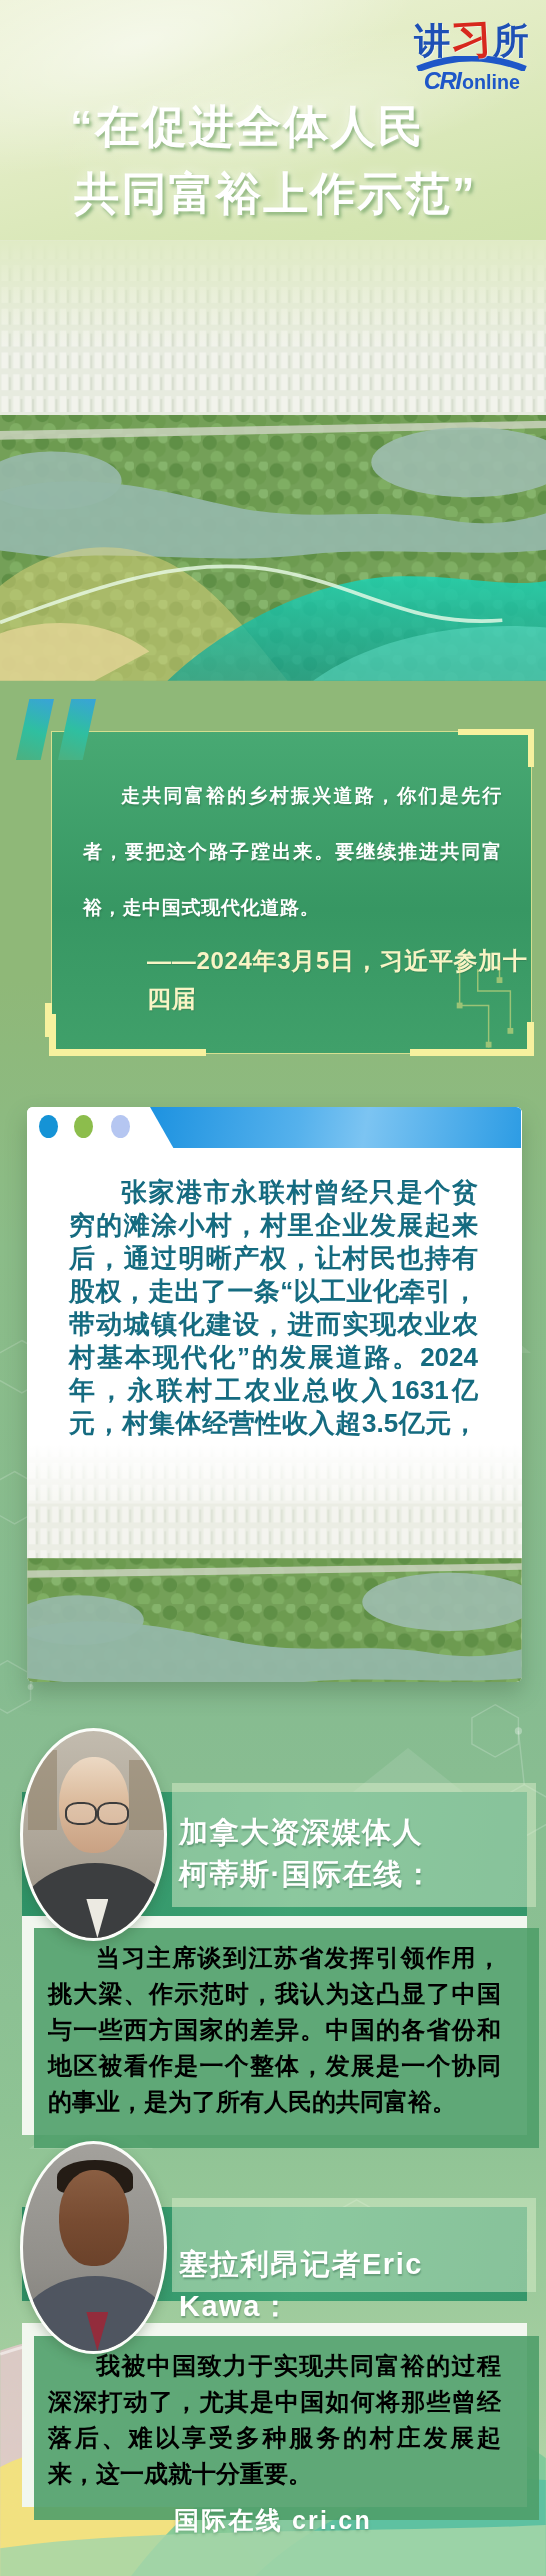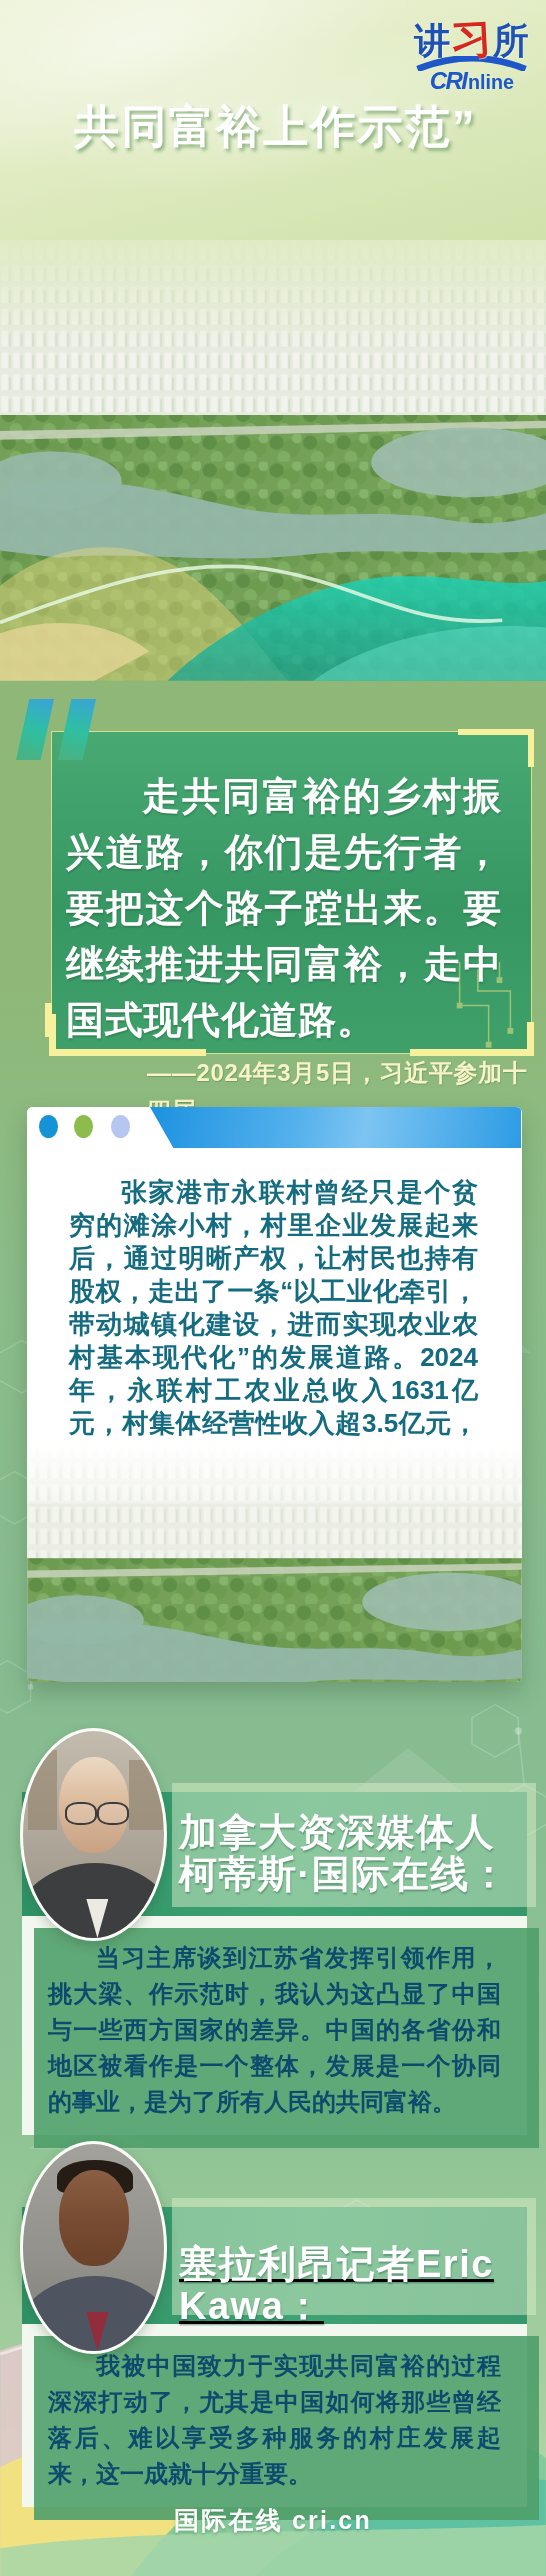--- a/index.html
+++ b/index.html
@@ -43,21 +43,21 @@
   .quote-box{position:absolute;left:51px;top:731px;width:481px;height:323px;z-index:3;
       background:linear-gradient(180deg,#48a973 0%,#379763 55%,#40a06a 100%);
       border:1.5px solid rgba(240,234,150,.85);box-sizing:border-box;}
   .corner{position:absolute;z-index:4;}
   .ctr{right:-2.9px;top:-2.9px;width:70px;height:32px;border-top:6.6px solid #f7f19e;border-right:6.6px solid #f7f19e;}
   .cbl{left:-2.9px;bottom:-2.9px;width:157px;height:7.3px;background:#f7f19e;}
   .cbl2{left:-2.9px;bottom:-2.9px;width:7.3px;height:42px;background:#f7f19e;}
   .cbr{right:-2.9px;bottom:-2.9px;width:124px;height:7.3px;background:#f7f19e;}
   .cbr2{right:-2.9px;bottom:-2.9px;width:7.3px;height:34px;background:#f7f19e;}
   .cnl{left:-6.6px;top:271px;width:6.6px;height:34px;background:#f7f19e;}
-  .quote-text{padding:36px 29px 0 14px;color:#ffffff;font-weight:900;font-size:38px;
+  .quote-text{padding:36px 29px 0 31px;color:#ffffff;font-weight:900;font-size:19px;
       line-height:56px;letter-spacing:0.7px;text-align:justify;text-indent:2em;
       text-shadow:0.7px 1.5px 1.5px rgba(40,90,60,.35);}
   .attr{color:#f9f4c5;font-weight:700;font-size:24px;line-height:38px;letter-spacing:0.7px;
       text-shadow:0.7px 0.7px 0.7px rgba(40,90,60,.3);}
   .attr.a1{padding-left:95px;margin-top:5.8px;}
   .attr.a2{padding-left:20.4px;}
   .circuit{position:absolute;right:5.8px;bottom:4.4px;z-index:3;opacity:.55;}
   
   .bcard{position:absolute;left:27px;top:1107px;width:495px;height:575px;background:#ffffff;
       border-radius:5.8px;overflow:hidden;z-index:3;box-shadow:0 10.2px 22px rgba(50,80,45,.28);}
@@ -91,32 +91,32 @@
   .suit{position:absolute;left:-8.7px;bottom:-11.7px;width:160px;height:87px;border-radius:55% 55% 0 0/80% 80% 0 0;}
   .su1{background:#3c3e40;}
   .su2{background:#4f5560;}
   .shirt{position:absolute;left:63px;bottom:0;width:22px;height:39px;background:#eceae2;clip-path:polygon(0 0,100% 0,50% 100%);}
   .shirt.red{background:#932c3c;}
   .banner{position:absolute;left:22px;width:505px;z-index:4;
       background:linear-gradient(100deg,#2e9166 0%,#3ea273 55%,#35976b 100%);}
   .banner::before{content:"";position:absolute;right:-8.7px;top:-8.7px;width:72%;height:100%;
       background:rgba(218,238,202,.5);z-index:-1;}
   .bn1{top:1792px;height:124px;}
-  .bn2{top:2207px;height:117px;text-decoration:underline;}
-  .bn-text{margin-left:157px;color:#ffffff;font-weight:900;font-size:38px;line-height:42px;letter-spacing:1.5px;
+  .bn2{top:2207px;height:94px;}
+  .bn-text{margin-left:157px;color:#ffffff;font-weight:900;font-size:29px;line-height:42px;letter-spacing:1.5px;
       text-shadow:0.7px 1.5px 1.5px rgba(30,80,55,.35);}
   .bn1 .bn-text{padding-top:19px;}
   .bn2 .bn-text{padding-top:36px;}
   .bn-text div:empty{display:none;}
   .ccard{position:absolute;left:22px;width:505px;background:#f2f7ef;z-index:3;}
   .ccard::before{content:"";position:absolute;left:11.7px;top:13px;width:100%;height:100%;
       background:#4f9e69;opacity:.9;z-index:-1;}
   .cc1{top:1915px;min-height:218px;}
   .cc2{top:2323px;min-height:182px;}
-  .cc-text{padding:25px 26px 14.6px 26px;color:#0c4a6e;font-weight:700;font-size:24px;
+  .cc-text{padding:25px 26px 14.6px 26px;color:#000000;font-weight:700;font-size:24px;
       line-height:36px;text-align:justify;text-indent:2em;}
   
   .waves{position:absolute;left:0;top:2285px;width:546px;height:291px;z-index:2;}
   .footer-logo{position:absolute;left:0;top:2500px;width:546px;text-align:center;z-index:5;color:#fff;}
   .flo-row{position:relative;display:inline-block;height:45px;}
   .flo-cri{font-size:41px;font-weight:900;font-style:italic;letter-spacing:-2.2px;vertical-align:bottom;
       text-shadow:0 1.5px 2.9px rgba(60,110,70,.35);}
   .flo-ball{display:inline-block;width:26px;height:26px;border-radius:50%;margin:0 0.7px -1.5px 2.9px;
       background:radial-gradient(circle at 35% 30%,#ff8170,#d51510 60%,#9c0b08 100%);}
   .flo-rest{font-size:32px;font-weight:700;vertical-align:bottom;letter-spacing:0;
@@ -136,24 +136,25 @@
   <div class="header-bg">
     <div class="streak s1"></div>
     <div class="streak s2"></div>
   </div>
 
   <div class="top-logo">
     <div class="logo-cn"><span>讲</span><span class="xi">习</span><span>所</span></div>
     <svg class="logo-arc" width="117" height="14.6" viewBox="0 0 160 20">
       <path d="M6,18 Q80,-12 154,18" stroke="#1e57c8" stroke-width="9" fill="none"></path>
     </svg>
-    <div class="logo-en"><span class="cri">CRI</span><span>nline</span></div>
+    <div class="logo-en"><span class="cri">CRI</span><span>online</span></div>
   </div>
 
   <div class="main-title">
+    <div class="t1">“在促进全体人民</div>
     <div class="t2">共同富裕上作示范”</div>
   </div>
 
   <div class="hero">
     <svg width="546" height="441" viewBox="0 0 750 605">
       <defs>
         <pattern id="cityp" width="16" height="30" patternUnits="userSpaceOnUse">
           <rect width="16" height="30" fill="#e3e8dc"></rect>
           <rect x="2" y="4" width="9" height="22" fill="#f4f5f0"></rect>
           <rect x="12" y="8" width="3" height="18" fill="#cdd5c5"></rect>

